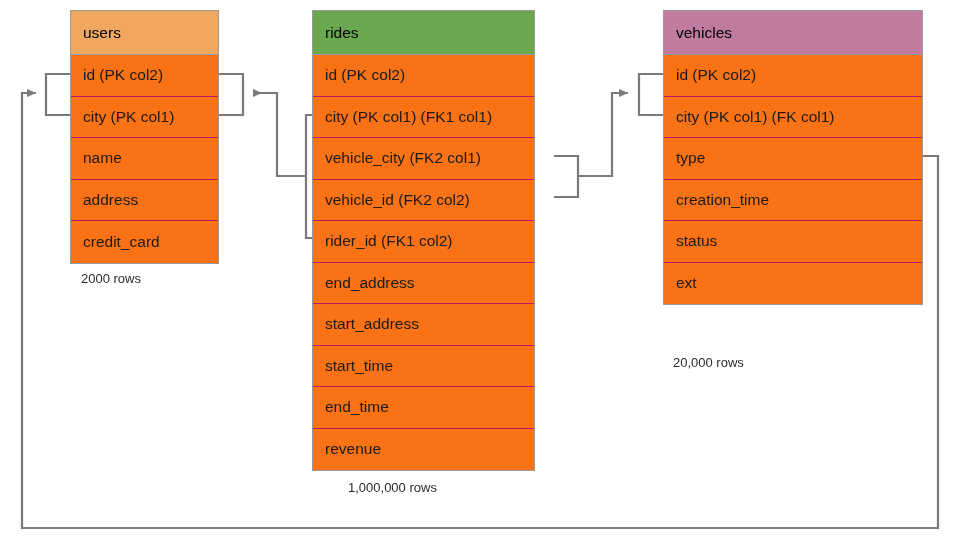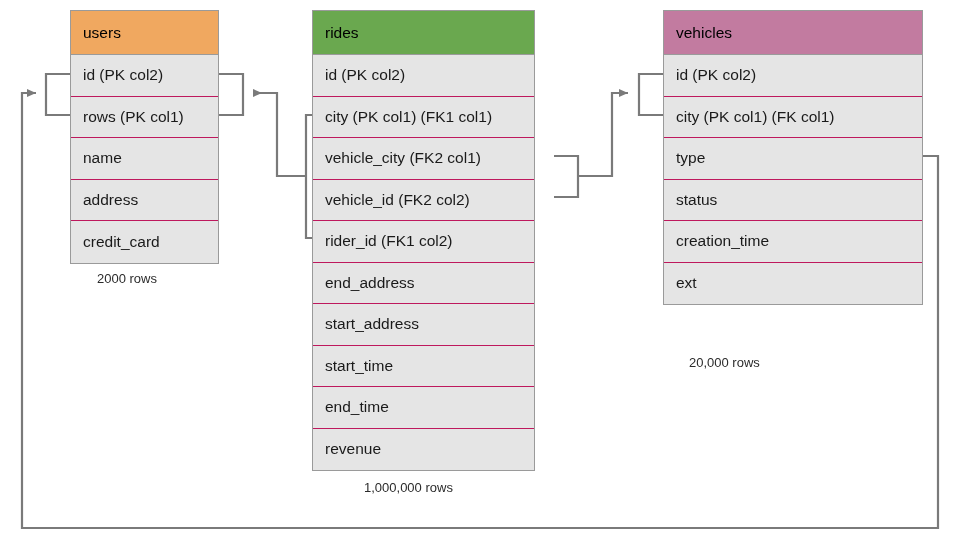--- a/index.html
+++ b/index.html
@@ -12,21 +12,21 @@
     width: 960px;
     height: 540px;
     background: #ffffff;
     font-family: "Liberation Sans", sans-serif;
     overflow: hidden;
   }
   .table-box {
     position: absolute;
     box-sizing: border-box;
     border: 1px solid #9a9a9a;
-    background: #e5e5e5;
+    background: #f97316;
   }
   .tbl-header {
     box-sizing: border-box;
     height: 44px;
     display: flex;
     align-items: center;
     padding-left: 12px;
     font-size: 15.5px;
     color: #000000;
     border-bottom: 1px solid #9a9a9a;
@@ -42,21 +42,20 @@
     border-bottom: 1px solid #be185d;
   }
   .tbl-row.last {
     border-bottom: none;
   }
   .row-count {
     position: absolute;
     font-size: 13px;
     color: #2b2b2b;
     white-space: nowrap;
-    margin-left: 16px;
   }
   svg.wires {
     position: absolute;
     left: 0;
     top: 0;
     width: 960px;
     height: 540px;
     overflow: visible;
     pointer-events: none;
   }
@@ -119,21 +118,21 @@
   </svg>
 
   <div class="table-box" style="left:70px; top:10px; width:149px;">
     <div class="tbl-header" style="background:#f0a860;">
       <span>users</span>
     </div>
     <div class="tbl-row">
       <span>id (PK col2)</span>
     </div>
     <div class="tbl-row">
-      <span>rows (PK col1)</span>
+      <span>city (PK col1)</span>
     </div>
     <div class="tbl-row">
       <span>name</span>
     </div>
     <div class="tbl-row">
       <span>address</span>
     </div>
     <div class="tbl-row last">
       <span>credit_card</span>
     </div>
@@ -184,24 +183,24 @@
     <div class="tbl-row">
       <span>id (PK col2)</span>
     </div>
     <div class="tbl-row">
       <span>city (PK col1) (FK col1)</span>
     </div>
     <div class="tbl-row">
       <span>type</span>
     </div>
     <div class="tbl-row">
+      <span>creation_time</span>
+    </div>
+    <div class="tbl-row">
       <span>status</span>
-    </div>
-    <div class="tbl-row">
-      <span>creation_time</span>
     </div>
     <div class="tbl-row last">
       <span>ext</span>
     </div>
   </div>
   <div class="row-count" style="left:673px; top:355px;">20,000 rows</div>
 
 </div>
 
 </body></html>

